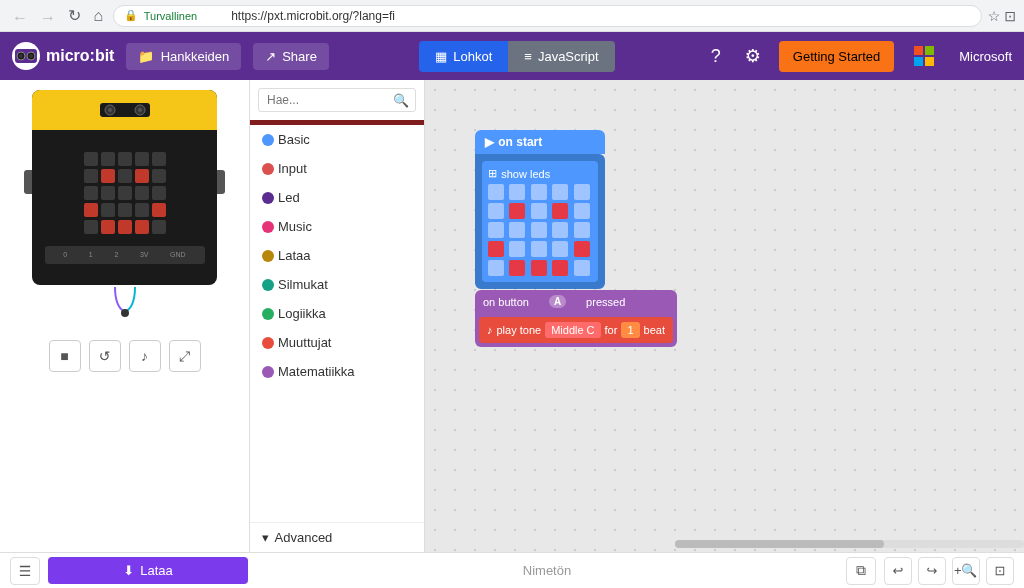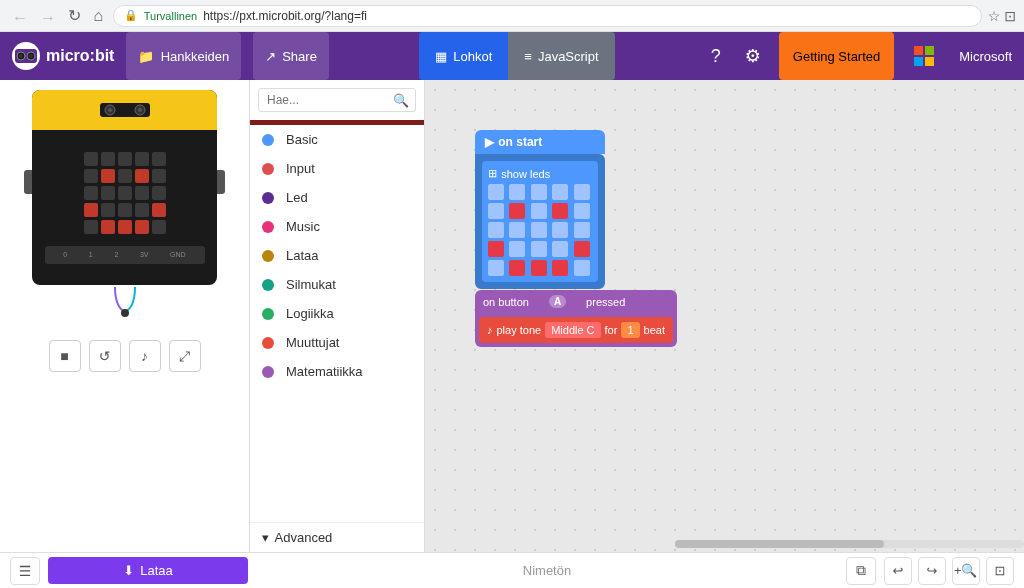--- a/index.html
+++ b/index.html
@@ -6,26 +6,26 @@
     body { font-family: 'Segoe UI', Arial, sans-serif; font-size: 13px; background: #f0f0f0; overflow: hidden; width: 1024px; height: 588px; }
 
     
     .browser-chrome { background: #f1f3f4; height: 32px; display: flex; align-items: center; padding: 0 8px; gap: 6px; border-bottom: 1px solid #ddd; }
     .browser-nav { display: flex; align-items: center; gap: 4px; }
     .browser-nav button { background: none; border: none; cursor: pointer; color: #5f6368; font-size: 16px; padding: 2px 4px; }
     .browser-nav button:disabled { color: #bbb; cursor: default; }
     .address-bar { flex: 1; background: white; border: 1px solid #ddd; border-radius: 12px; height: 22px; display: flex; align-items: center; padding: 0 10px; font-size: 12px; color: #333; gap: 6px; }
     .address-lock { color: #5f6368; font-size: 11px; }
     .address-secure { color: #188038; font-size: 11px; }
-    .address-url { color: #333; }
+    .address-url { color: #333; margin-left: 28px; }
     .browser-actions { display: flex; align-items: center; gap: 4px; }
     .browser-actions button { background: none; border: none; cursor: pointer; color: #5f6368; font-size: 14px; }
 
     
-    .app-header { background: #5c2d91; height: 48px; display: flex; padding: 0 12px; gap: 12px; }
+    .app-header { background: #5c2d91; height: 48px; display: flex; align-items: center; padding: 0 12px; gap: 12px; }
     .microbit-logo { display: flex; align-items: center; gap: 6px; color: white; font-weight: bold; font-size: 16px; }
     .logo-icon { background: white; color: #5c2d91; border-radius: 50%; width: 28px; height: 28px; display: flex; align-items: center; justify-content: center; font-size: 12px; font-weight: bold; }
     .header-btn { background: rgba(255,255,255,0.15); border: none; color: white; padding: 6px 12px; border-radius: 4px; cursor: pointer; display: flex; align-items: center; gap: 6px; font-size: 13px; }
     .header-spacer { flex: 1; }
     .tab-lohkot { background: #4a5568; color: white; border: none; padding: 8px 16px; border-radius: 4px 0 0 4px; cursor: pointer; display: flex; align-items: center; gap: 6px; font-size: 13px; font-weight: 500; }
     .tab-js { background: #6b7280; color: white; border: none; padding: 8px 16px; border-radius: 0 4px 4px 0; cursor: pointer; display: flex; align-items: center; gap: 6px; font-size: 13px; }
     .tab-active { background: #2563eb; }
     .header-icon-btn { background: none; border: none; color: white; font-size: 18px; cursor: pointer; padding: 6px; }
     .getting-started { background: #f97316; color: #000000; border: none; padding: 8px 14px; border-radius: 4px; cursor: pointer; font-size: 13px; font-weight: 500; }
     .microsoft-logo { display: flex; align-items: center; gap: 21px; }
@@ -47,21 +47,21 @@
     .sim-btn { background: white; border: 1px solid #ccc; border-radius: 4px; width: 32px; height: 32px; cursor: pointer; display: flex; align-items: center; justify-content: center; color: #555; font-size: 14px; }
     .device-side-btn-left { position: absolute; left: -8px; top: 80px; width: 8px; height: 24px; background: #555; border-radius: 3px 0 0 3px; }
     .device-side-btn-right { position: absolute; right: -8px; top: 80px; width: 8px; height: 24px; background: #555; border-radius: 0 3px 3px 0; }
 
     
     .toolbox { width: 175px; background: white; border-right: 1px solid #ddd; display: flex; flex-direction: column; }
     .search-box { padding: 8px; border-bottom: 5px solid #7f1d1d; position: relative; }
     .search-input { width: 100%; padding: 4px 28px 4px 8px; border: 1px solid #ddd; border-radius: 3px; font-size: 12px; }
     .search-icon { position: absolute; right: 14px; top: 50%; transform: translateY(-50%); color: #999; font-size: 13px; }
     .toolbox-items { overflow-y: auto; flex: 1; }
-    .toolbox-item { display: flex; align-items: center; gap: 12px; padding: 7px 12px; cursor: pointer; font-size: 13px; color: #333; }
+    .toolbox-item { display: flex; align-items: center; gap: 4px; padding: 7px 12px; cursor: pointer; font-size: 13px; color: #333; }
     .advanced-item { display: flex; align-items: center; gap: 6px; padding: 7px 12px; cursor: pointer; font-size: 13px; color: #333; border-top: 1px solid #eee; }
 
     
     .workspace { flex: 1; background: #e8e8e8; position: relative; background-image: radial-gradient(circle, #ccc 1px, transparent 1px); background-size: 20px 20px; overflow: hidden; }
 
     
     .block-container { position: absolute; }
     .on-start-block { top: 50px; left: 50px; }
     .button-block { top: 210px; left: 50px; }
     .led-preview { display: grid; grid-template-columns: repeat(5,1fr); gap: 3px; }

